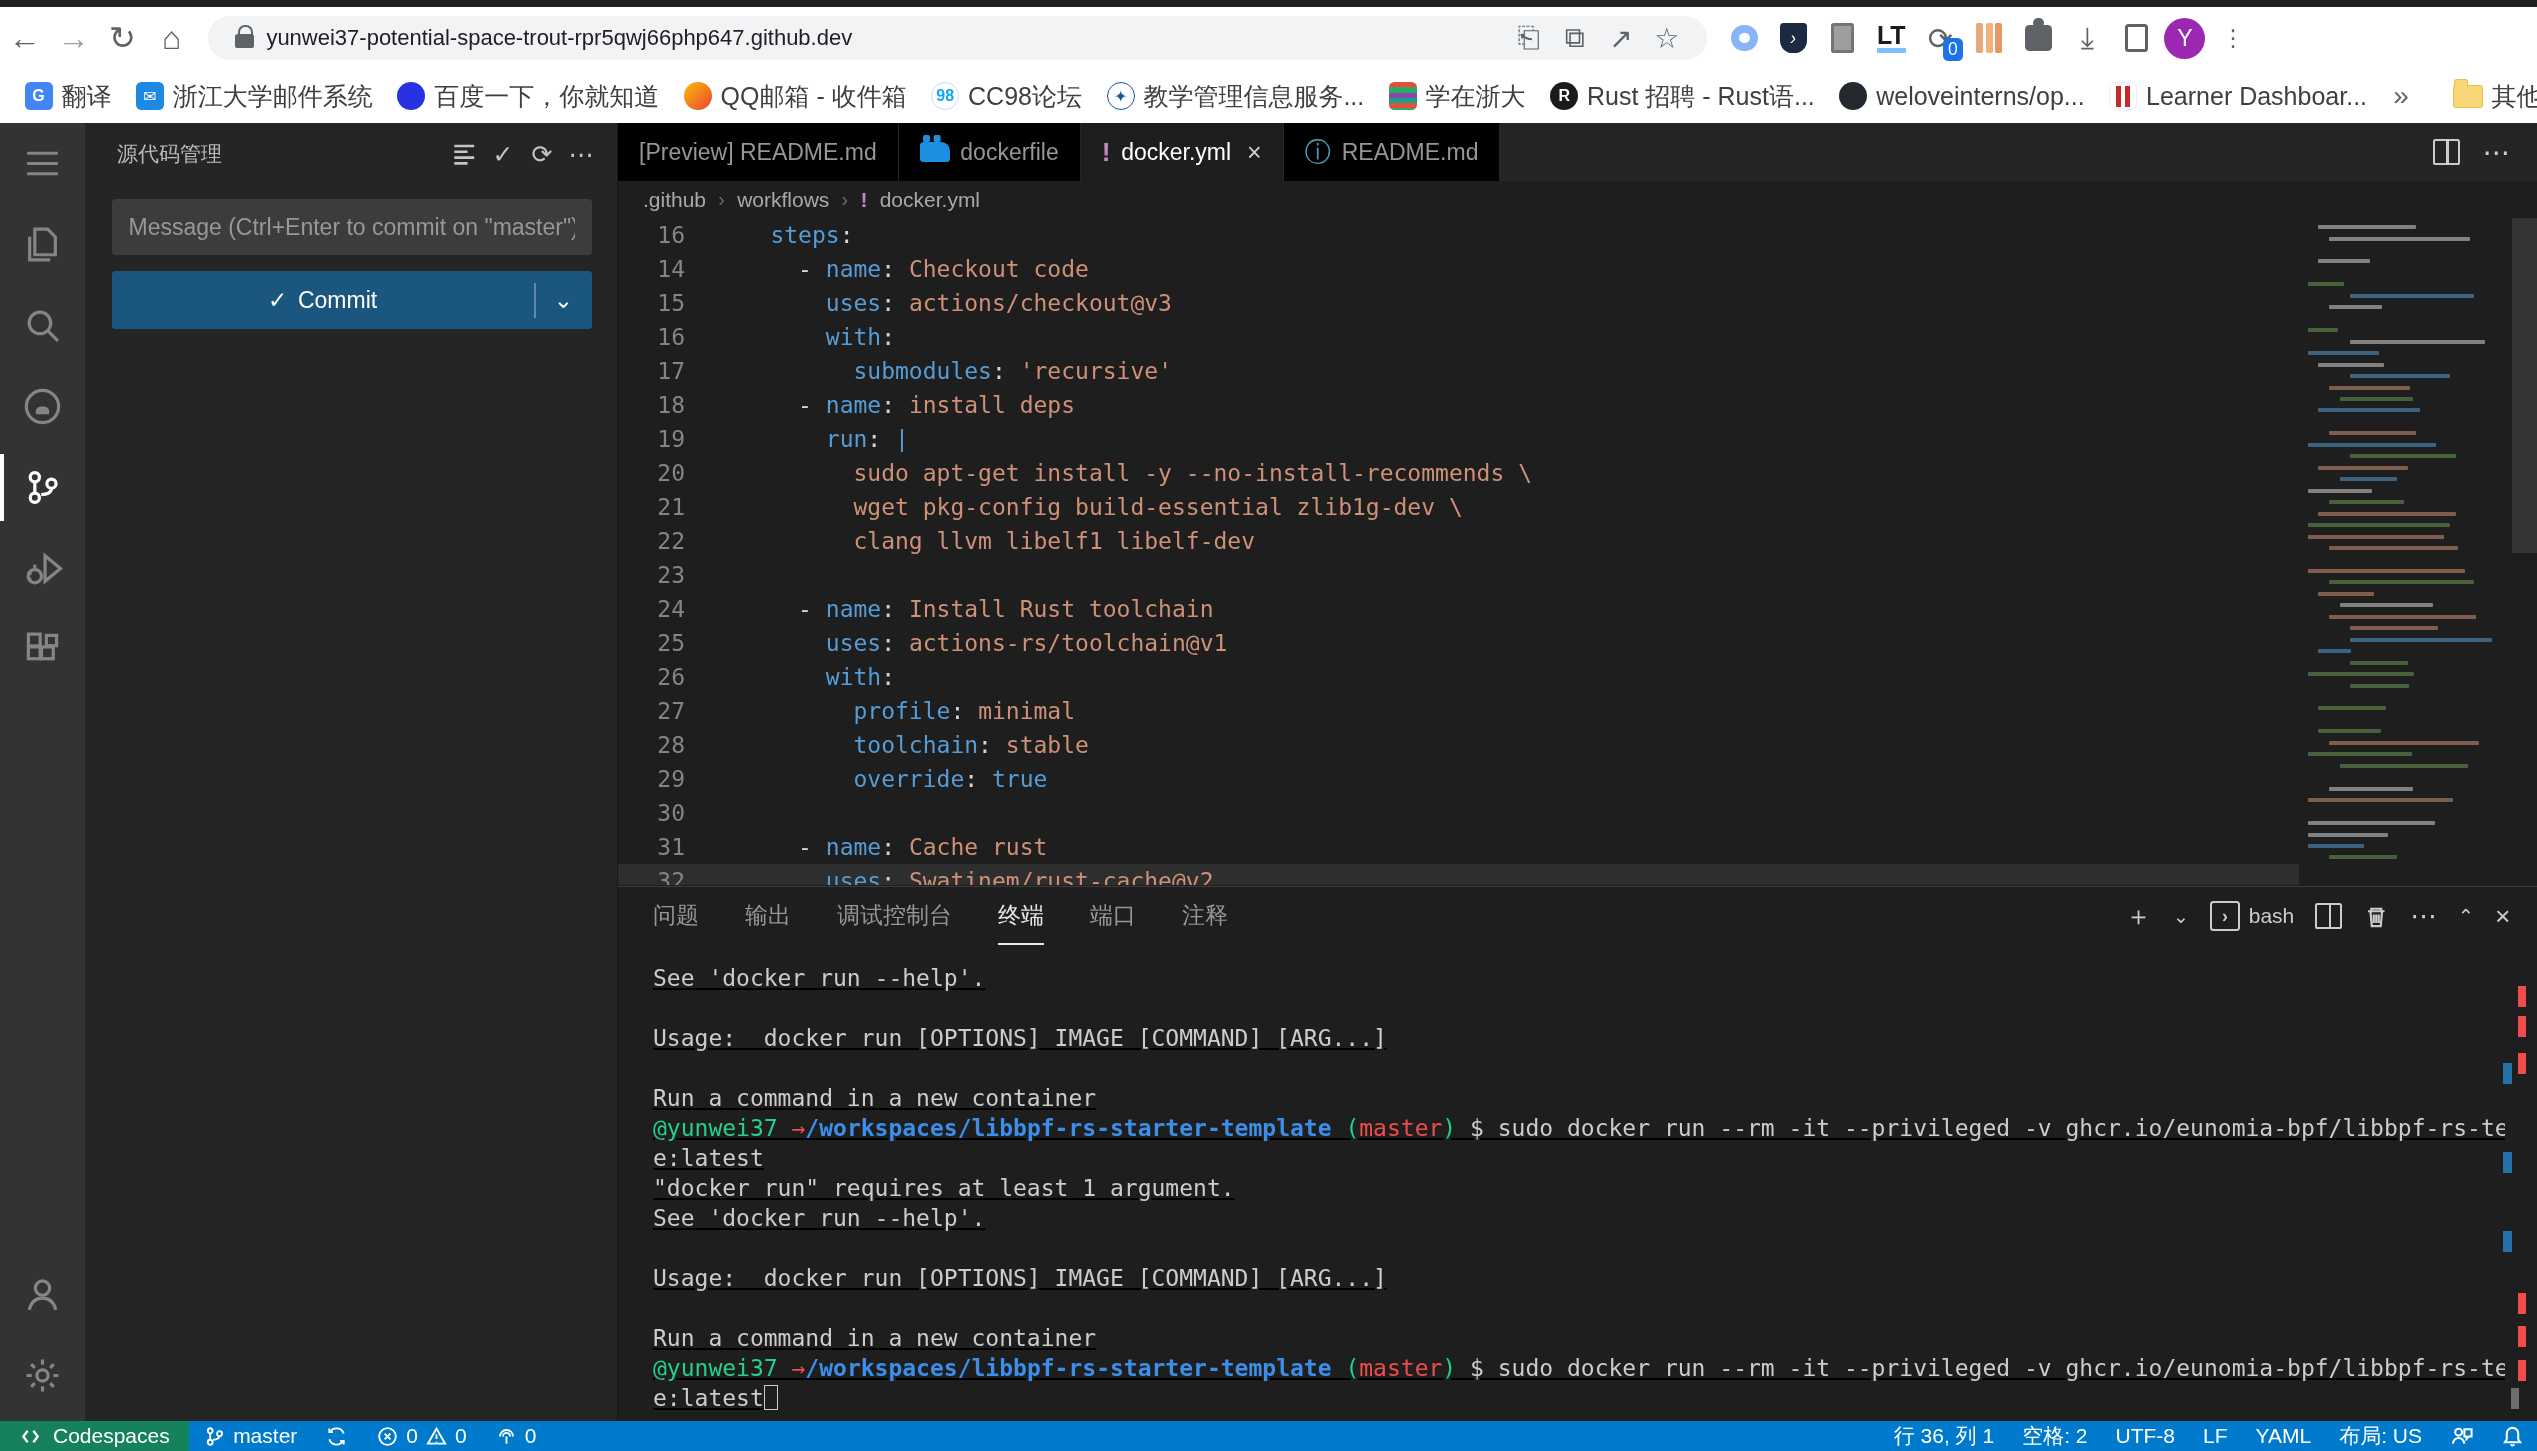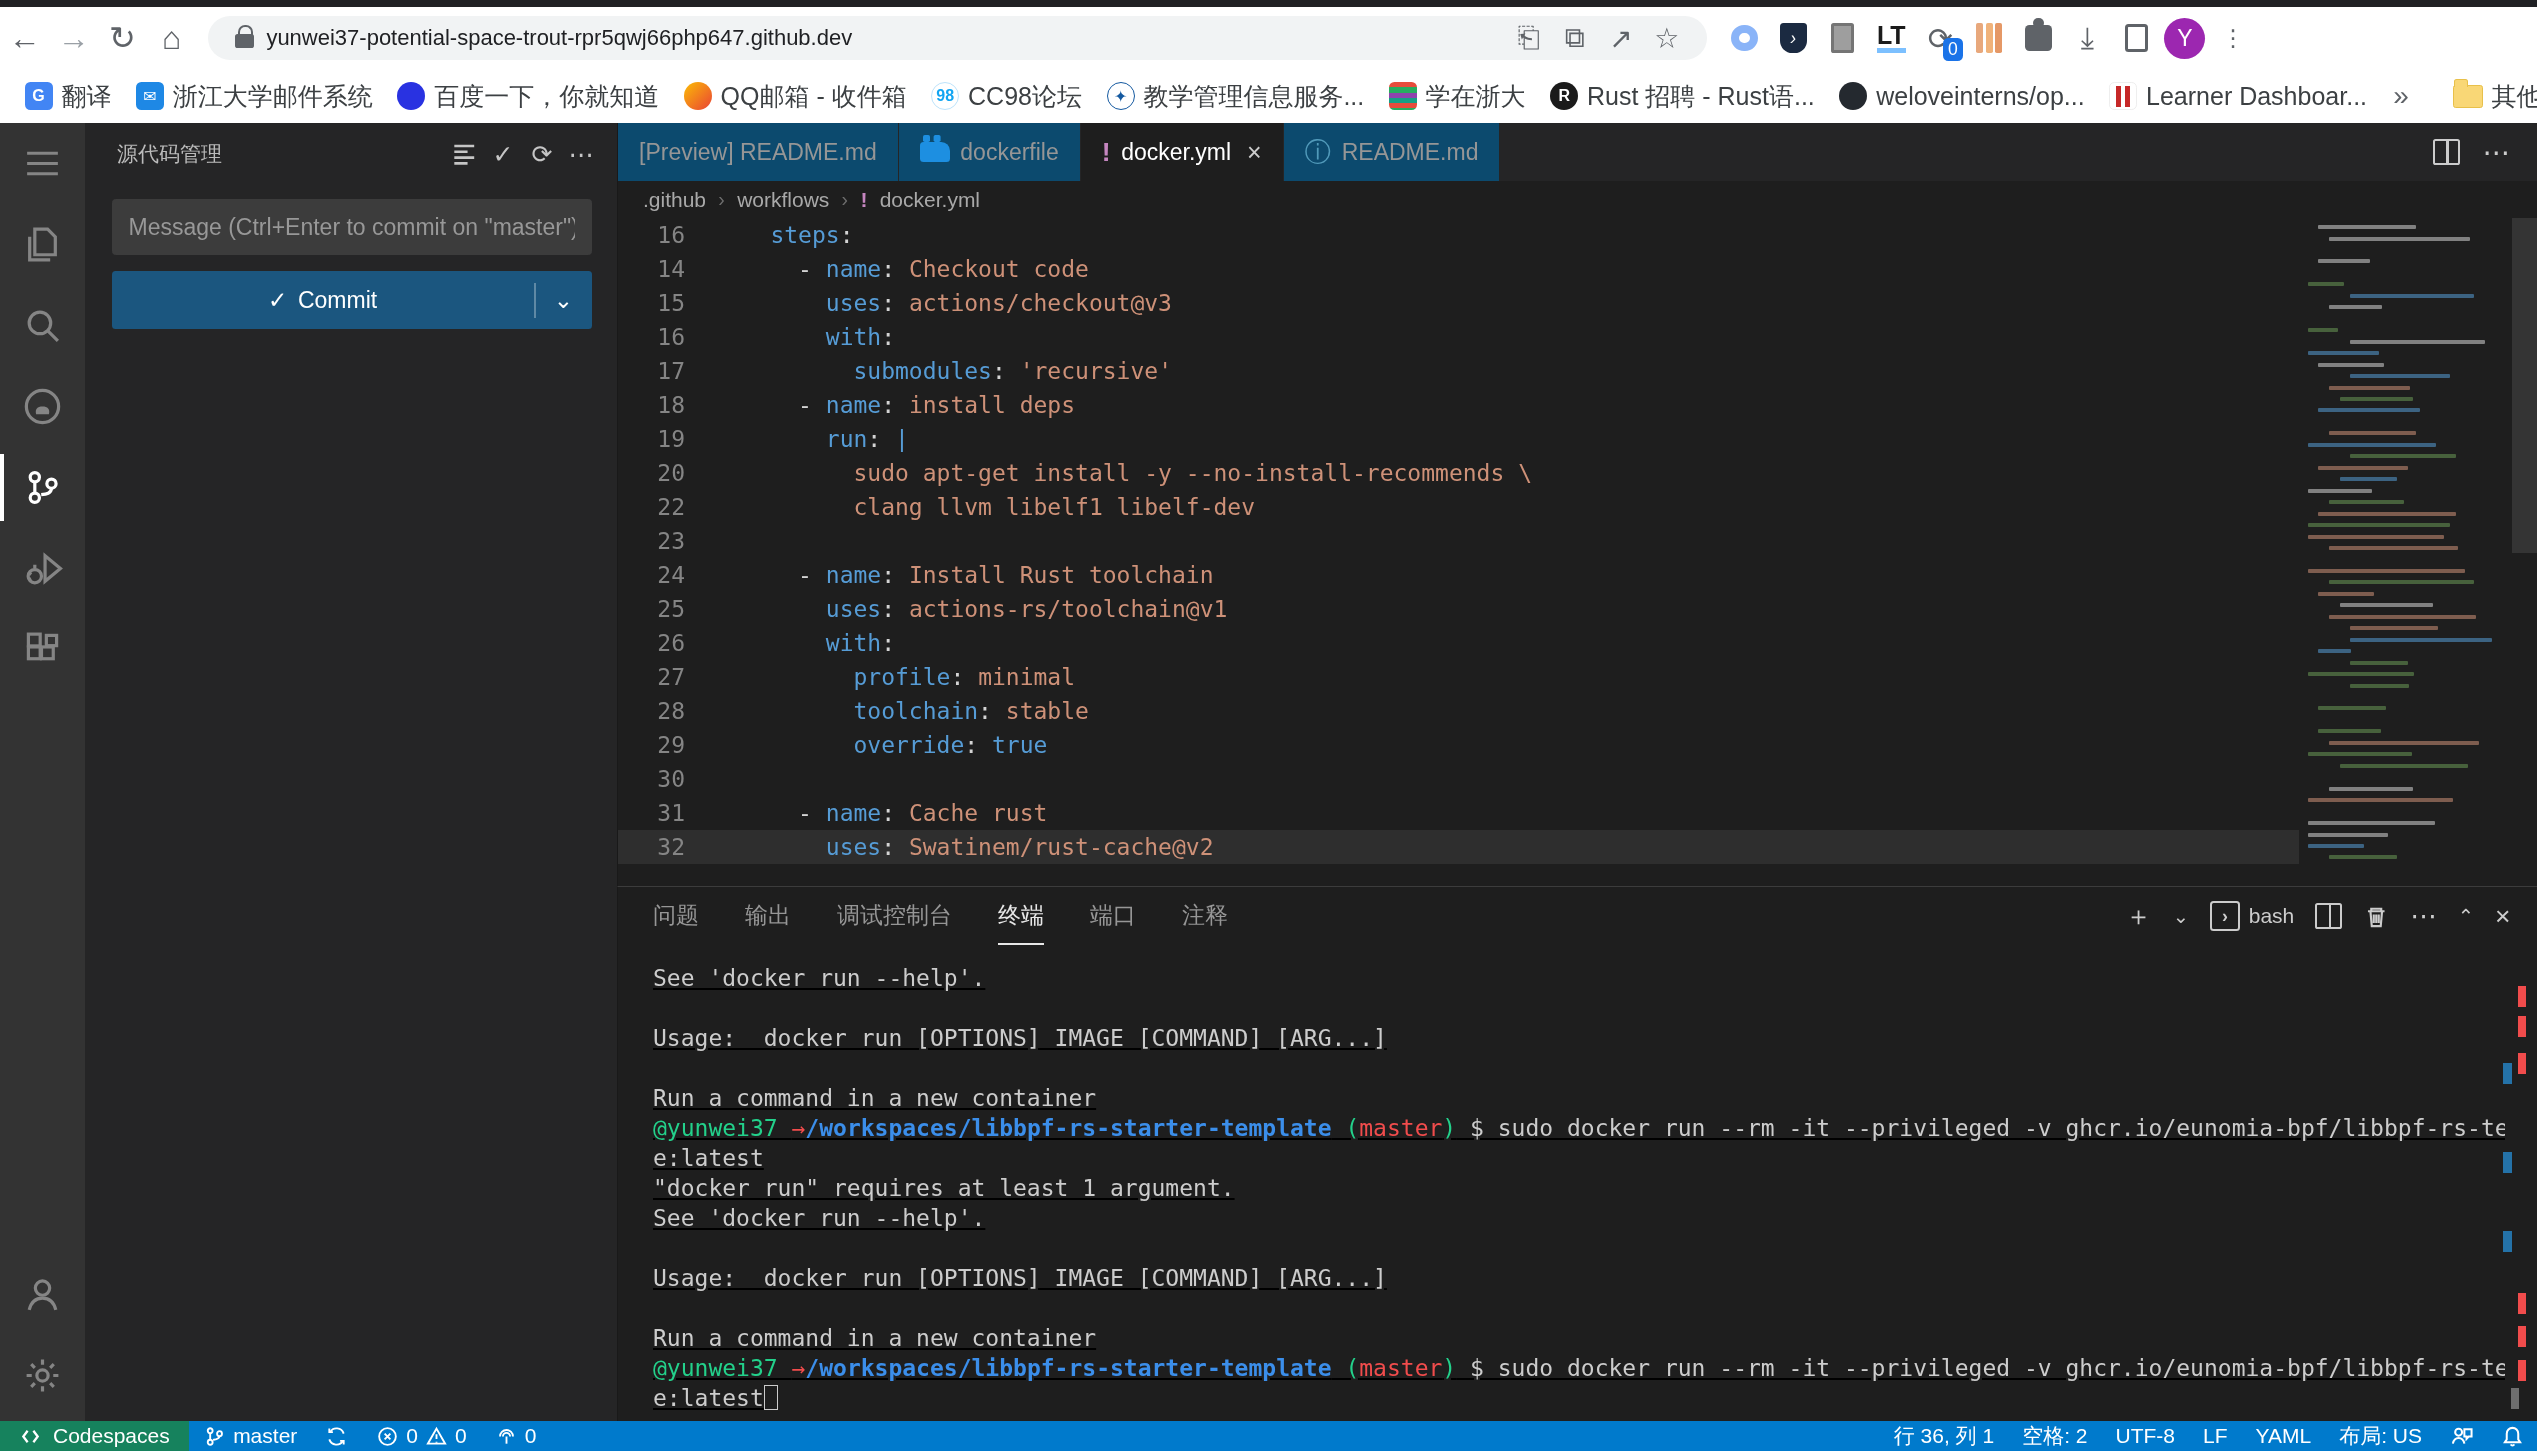--- a/index.html
+++ b/index.html
@@ -82,21 +82,21 @@
   #commit-btn { margin:16px 26.5px 0 26.5px; height:58px; width:480px; background:#1b567f; border-radius:3.5px;
     display:flex; align-items:center; color:#ffffff; font-size:23px; }
   #commit-main { flex:1 1 auto; display:flex; align-items:center; justify-content:center; gap:10.6px;}
   #commit-sep { width:1.8px; height:35px; background:rgba(255,255,255,.3); }
   #commit-dd { width:56px; display:flex; align-items:center; justify-content:center; }
 
   #editor { position:absolute; left:617px; top:0; width:1920px; height:763px; background:#1e1e1e;
     border-left:1.8px solid #191919;}
   #tabbar { height:58px; background:#252526; display:flex; align-items:stretch; }
   .tab { display:flex; align-items:center; gap:10.6px; padding:0 21px; font-size:23px; color:#969696;
-    background:#0c4a6e; border-right:1.8px solid #252526; white-space:nowrap;}
+    background:#000000; border-right:1.8px solid #252526; white-space:nowrap;}
   .tab.active { background:#1e1e1e; color:#ffffff; }
   .tab .close { font-size:25px; color:#cccccc; margin-left:5.3px;}
   .tab .excl { color:#c586c0; font-weight:bold; font-size:26.5px; }
   .tab .info { color:#519aba; font-size:26.5px; }
   .whale { width:30px; height:19.4px; background:#1d8fe1; border-radius:3.5px 8.8px 3.5px 3.5px; position:relative; }
   .whale::before { content:""; position:absolute; left:3.5px; top:-7px; width:7px; height:7px; background:#1d8fe1; border-radius:1.8px;
      box-shadow:10.6px 0 0 #1d8fe1; }
   #tab-spacer { flex:1 1 auto; }
   #tab-actions { display:flex; align-items:center; gap:23px; padding-right:26.5px; color:#cccccc;}
   .split-ic { width:26.5px; height:26.5px; border:2.6px solid #cccccc; border-radius:2.6px; position:relative;}
@@ -369,20 +369,21 @@
         </div>
       <div id="code">
           <div class="crow"><span class="lnum">16</span><span class="p">    </span><span class="k">steps</span><span class="p">:</span></div>
           <div class="crow"><span class="lnum">14</span><span class="p">      - </span><span class="k">name</span><span class="p">: </span><span class="s">Checkout code</span></div>
           <div class="crow"><span class="lnum">15</span><span class="p">        </span><span class="k">uses</span><span class="p">: </span><span class="s">actions/checkout@v3</span></div>
           <div class="crow"><span class="lnum">16</span><span class="p">        </span><span class="k">with</span><span class="p">:</span></div>
           <div class="crow"><span class="lnum">17</span><span class="p">          </span><span class="k">submodules</span><span class="p">: </span><span class="s">'recursive'</span></div>
           <div class="crow"><span class="lnum">18</span><span class="p">      - </span><span class="k">name</span><span class="p">: </span><span class="s">install deps</span></div>
           <div class="crow"><span class="lnum">19</span><span class="p">        </span><span class="k">run</span><span class="p">: </span><span class="b">|</span></div>
           <div class="crow"><span class="lnum">20</span><span class="p">          </span><span class="s">sudo apt-get install -y --no-install-recommends \</span></div>
+          <div class="crow"><span class="lnum">21</span><span class="p">          </span><span class="s">wget pkg-config build-essential zlib1g-dev \</span></div>
           <div class="crow"><span class="lnum">22</span><span class="p">          </span><span class="s">clang llvm libelf1 libelf-dev</span></div>
           <div class="crow"><span class="lnum">23</span></div>
           <div class="crow"><span class="lnum">24</span><span class="p">      - </span><span class="k">name</span><span class="p">: </span><span class="s">Install Rust toolchain</span></div>
           <div class="crow"><span class="lnum">25</span><span class="p">        </span><span class="k">uses</span><span class="p">: </span><span class="s">actions-rs/toolchain@v1</span></div>
           <div class="crow"><span class="lnum">26</span><span class="p">        </span><span class="k">with</span><span class="p">:</span></div>
           <div class="crow"><span class="lnum">27</span><span class="p">          </span><span class="k">profile</span><span class="p">: </span><span class="s">minimal</span></div>
           <div class="crow"><span class="lnum">28</span><span class="p">          </span><span class="k">toolchain</span><span class="p">: </span><span class="s">stable</span></div>
           <div class="crow"><span class="lnum">29</span><span class="p">          </span><span class="k">override</span><span class="p">: </span><span class="b">true</span></div>
           <div class="crow"><span class="lnum">30</span></div>
           <div class="crow"><span class="lnum">31</span><span class="p">      - </span><span class="k">name</span><span class="p">: </span><span class="s">Cache rust</span></div>

